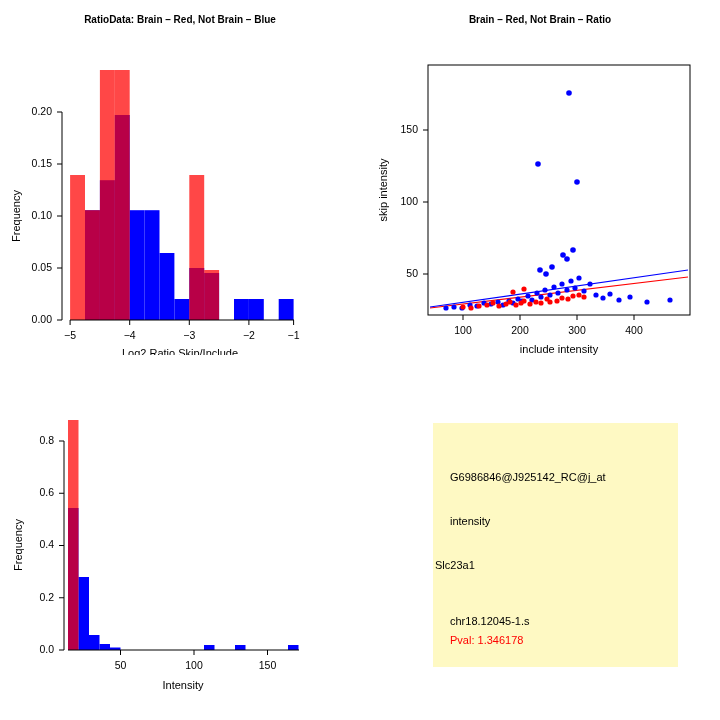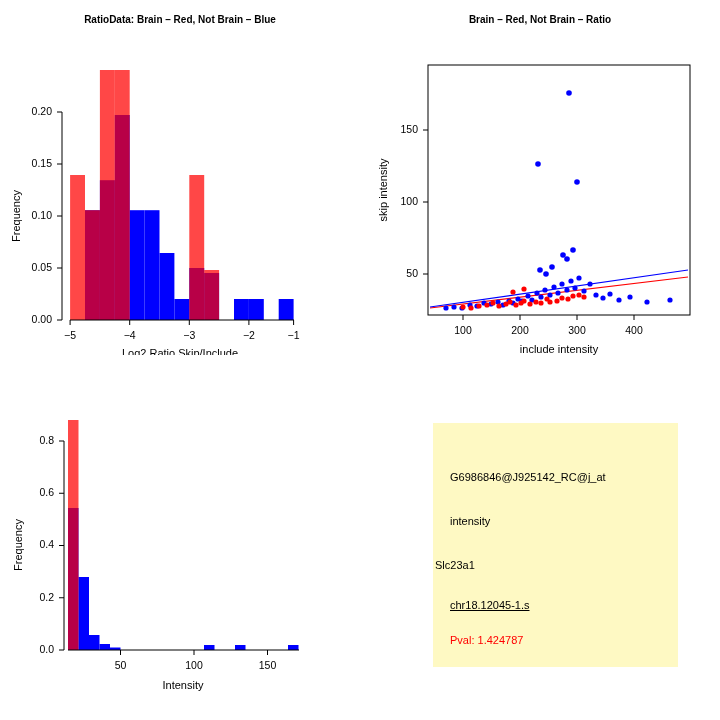--- a/index.html
+++ b/index.html
@@ -239,17 +239,17 @@
         <text x="267.5" y="291" text-anchor="middle">150</text>
       </g>
       <text class="axlab" x="183" y="311" text-anchor="middle">Intensity</text>
     </svg>
   </div>
 
   <div class="infobox" style="left: 417px; top: 423px; width: 245px; height: 244px; background: #fef9c3; margin-left: 16px;">
     <div class="infoline" style="left:17px;top:48px;">G6986846@J925142_RC@j_at</div>
     <div class="infoline" style="left:17px;top:92px;">intensity</div>
     <div class="infoline" style="left:2px;top:136px;">Slc23a1</div>
-    <div class="infoline" style="left:17px;top:176px;text-decoration:underline;">chr18.12045-1.s</div>
-    <div class="infoline pval" style="left: 17px; top: 211px; color: rgb(255, 0, 0);">Pval: 1.424787</div>
+    <div class="infoline" style="left:17px;top:192px;">chr18.12045-1.s</div>
+    <div class="infoline pval" style="left: 17px; top: 211px; color: rgb(255, 0, 0);">Pval: 1.346178</div>
   </div>
 
 </div>
 
 </body></html>

